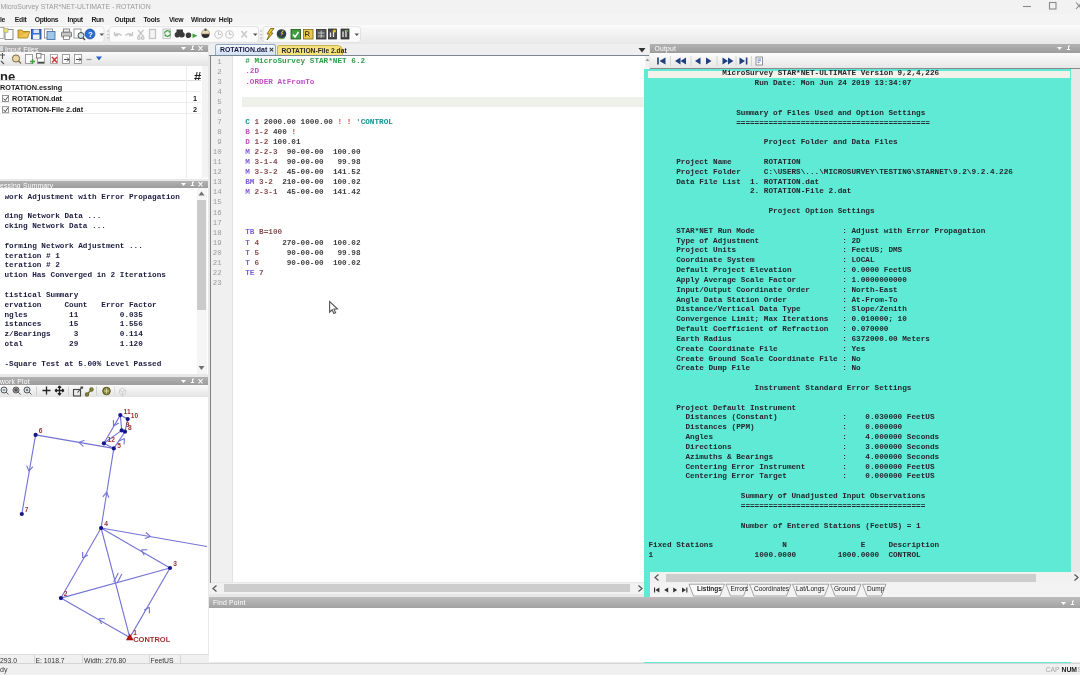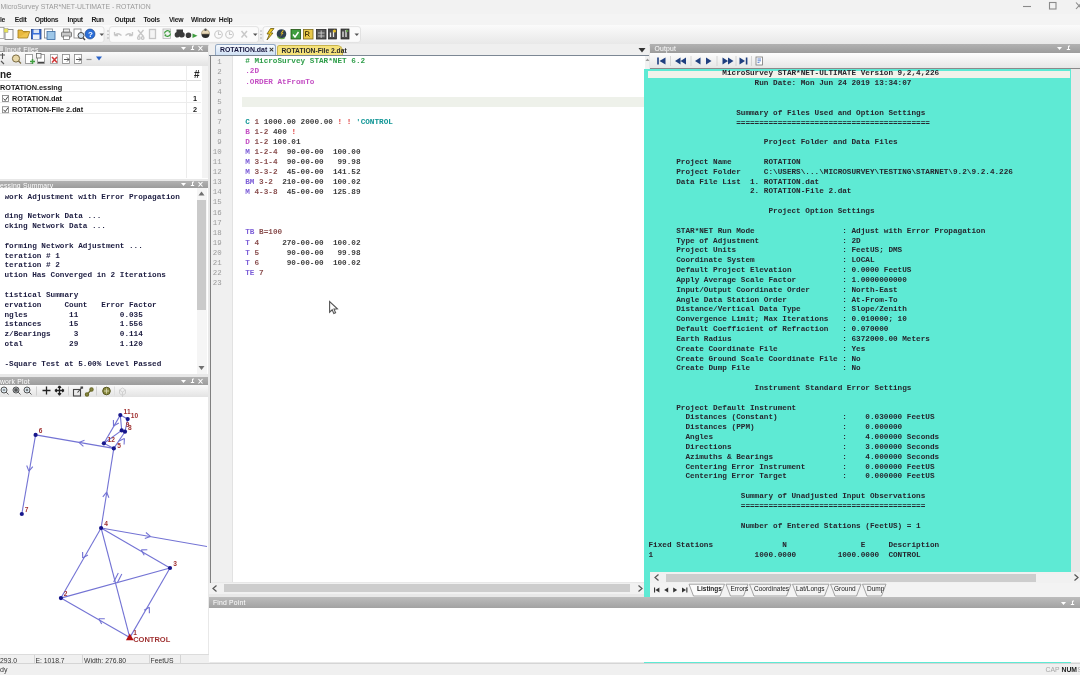--- a/index.html
+++ b/index.html
@@ -140,21 +140,21 @@
  <rect x="50.5" y="1.5" width="7" height="9" fill="#fff" stroke="#999" stroke-width="0.8"></rect>
  <path d="M52 4 l5 5.5 M57 4 l-5 5.5" stroke="#d23a3a" stroke-width="1.6"></path>
  <rect x="62.5" y="1.5" width="7" height="9" fill="#fff" stroke="#888" stroke-width="0.8"></rect>
  <path d="M64 6.5 h5 m-2-2 l2 2 -2 2" stroke="#444" stroke-width="0.9" fill="none"></path>
  <rect x="74.5" y="1.5" width="7" height="9" fill="#fff" stroke="#888" stroke-width="0.8"></rect>
  <path d="M76 6.5 h5 m-2-2 l2 2 -2 2" stroke="#444" stroke-width="0.9" fill="none"></path>
  <path d="M86.5 6.5 h5" stroke="#999" stroke-width="1.2"></path>
  <path d="M96 3.5 h6 l-3 4 z" fill="#2a62c8"></path>
 </svg>
 <div class="abs" style="left:0;top:66px;width:207.5px;height:112.5px;background:#fff"></div>
-<div class="abs" style="left:0;top:69px;width:200px;height:8px;font-size:10px;font-weight:bold;color:#222">
+<div class="abs" style="left:0;top:69px;width:200px;height:8px;font-size:13px;font-weight:bold;color:#222">
  <span class="abs" style="left:0">ne</span>
     <span class="abs" style="left:194px">#</span>
 </div>
 <div class="abs" style="left:0;top:79.5px;width:200.5px;height:1px;background:#dcdcdc"></div>
 <div class="abs" style="left:0;top:91px;width:200.5px;height:1px;background:#ececec"></div>
 <div class="abs" style="left:0;top:102.2px;width:200.5px;height:1px;background:#ececec"></div>
 <div class="abs" style="left:0;top:113.4px;width:200.5px;height:1px;background:#ececec"></div>
 <div class="abs" style="left:185.5px;top:66px;width:1px;height:112px;background:#ececec"></div>
 <div class="abs" style="left:201.5px;top:66px;width:6px;height:112px;background:#f3f3f3"></div>
 <div class="abs" style="font-size:7.3px;font-weight:bold;color:#1a1a1a">
@@ -382,28 +382,28 @@
 20
 21
 22
 23</pre>
 <pre class="abs" style="left:245.2px;top:56.4px;font-size:7.7px;line-height:10.06px;color:#333"><span class="g"># MicroSurvey STAR*NET 6.2</span>
 <span class="m">.2D</span>
 <span class="m">.ORDER AtFromTo</span>
 
 
 
-<span class="t">C</span> <span class="s">1</span> <span class="n">1000.00 2000.00</span> <span class="r">!</span> <span class="r">!</span> <span class="t">'CONTROL</span>
+<span class="t">C</span> <span class="s">1</span> <span class="n">2000.00 1000.00</span> <span class="r">!</span> <span class="r">!</span> <span class="t">'CONTROL</span>
 <span class="m">B</span> <span class="s">1-2</span> <span class="n">400</span> <span class="r">!</span>
 <span class="m">D</span> <span class="s">1-2</span> <span class="n">100.01</span>
-<span class="p">M</span> <span class="s">1-2-4</span>  <span class="n">90-00-00</span>  <span class="n">100.00</span>
+<span class="p">M</span> <span class="s">2-2-3</span>  <span class="n">90-00-00</span>  <span class="n">100.00</span>
 <span class="p">M</span> <span class="s">3-1-4</span>  <span class="n">90-00-00</span>   <span class="n">99.98</span>
 <span class="p">M</span> <span class="s">3-3-2</span>  <span class="n">45-00-00</span>  <span class="n">141.52</span>
 <span class="p">BM</span> <span class="s">3-2</span>  <span class="n">210-00-00</span>  <span class="n">100.02</span>
-<span class="p">M</span> <span class="s">4-3-8</span>  <span class="n">45-00-00</span>  <span class="n">125.89</span>
+<span class="p">M</span> <span class="s">2-3-1</span>  <span class="n">45-00-00</span>  <span class="n">141.42</span>
 
 
 
 <span class="p">TB</span> <span class="s">B=100</span>
 <span class="p">T</span> <span class="s">4</span>     <span class="n">270-00-00</span>  <span class="n">100.02</span>
 <span class="p">T</span> <span class="s">5</span>      <span class="n">90-00-00</span>   <span class="n">99.98</span>
 <span class="p">T</span> <span class="s">6</span>      <span class="n">90-00-00</span>  <span class="n">100.02</span>
 <span class="p">TE</span> <span class="s">7</span>
 </pre>
 

